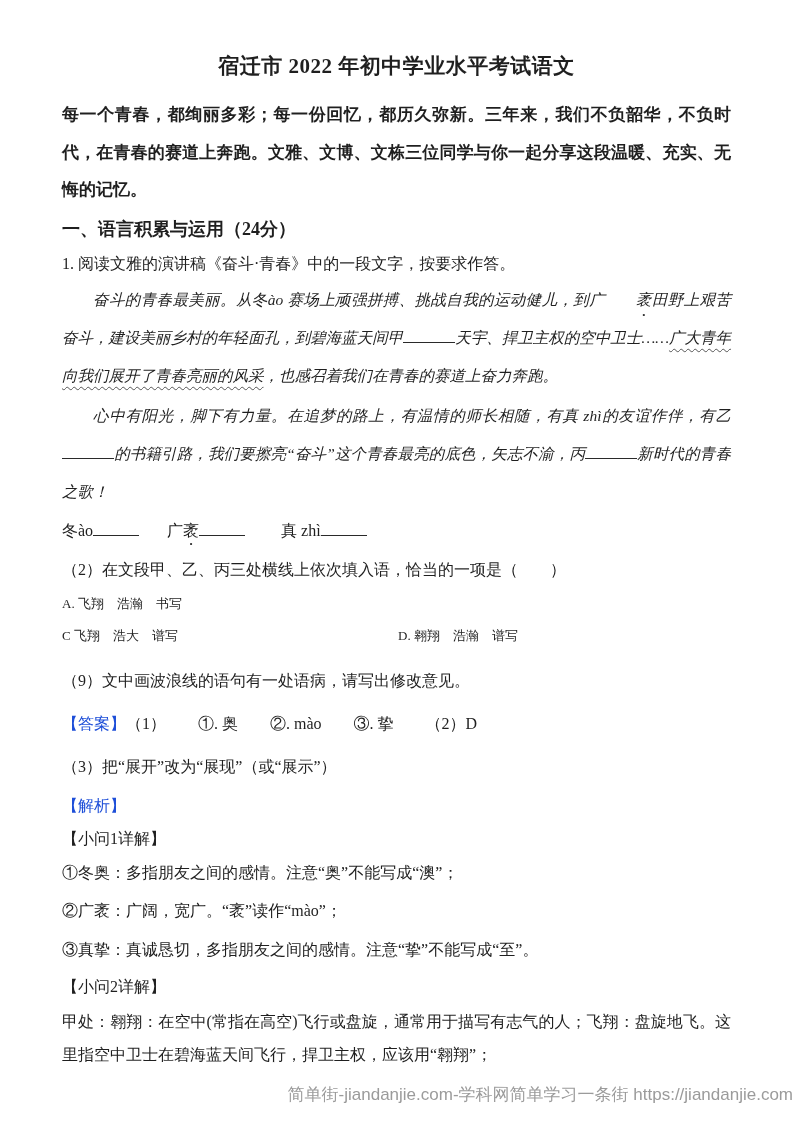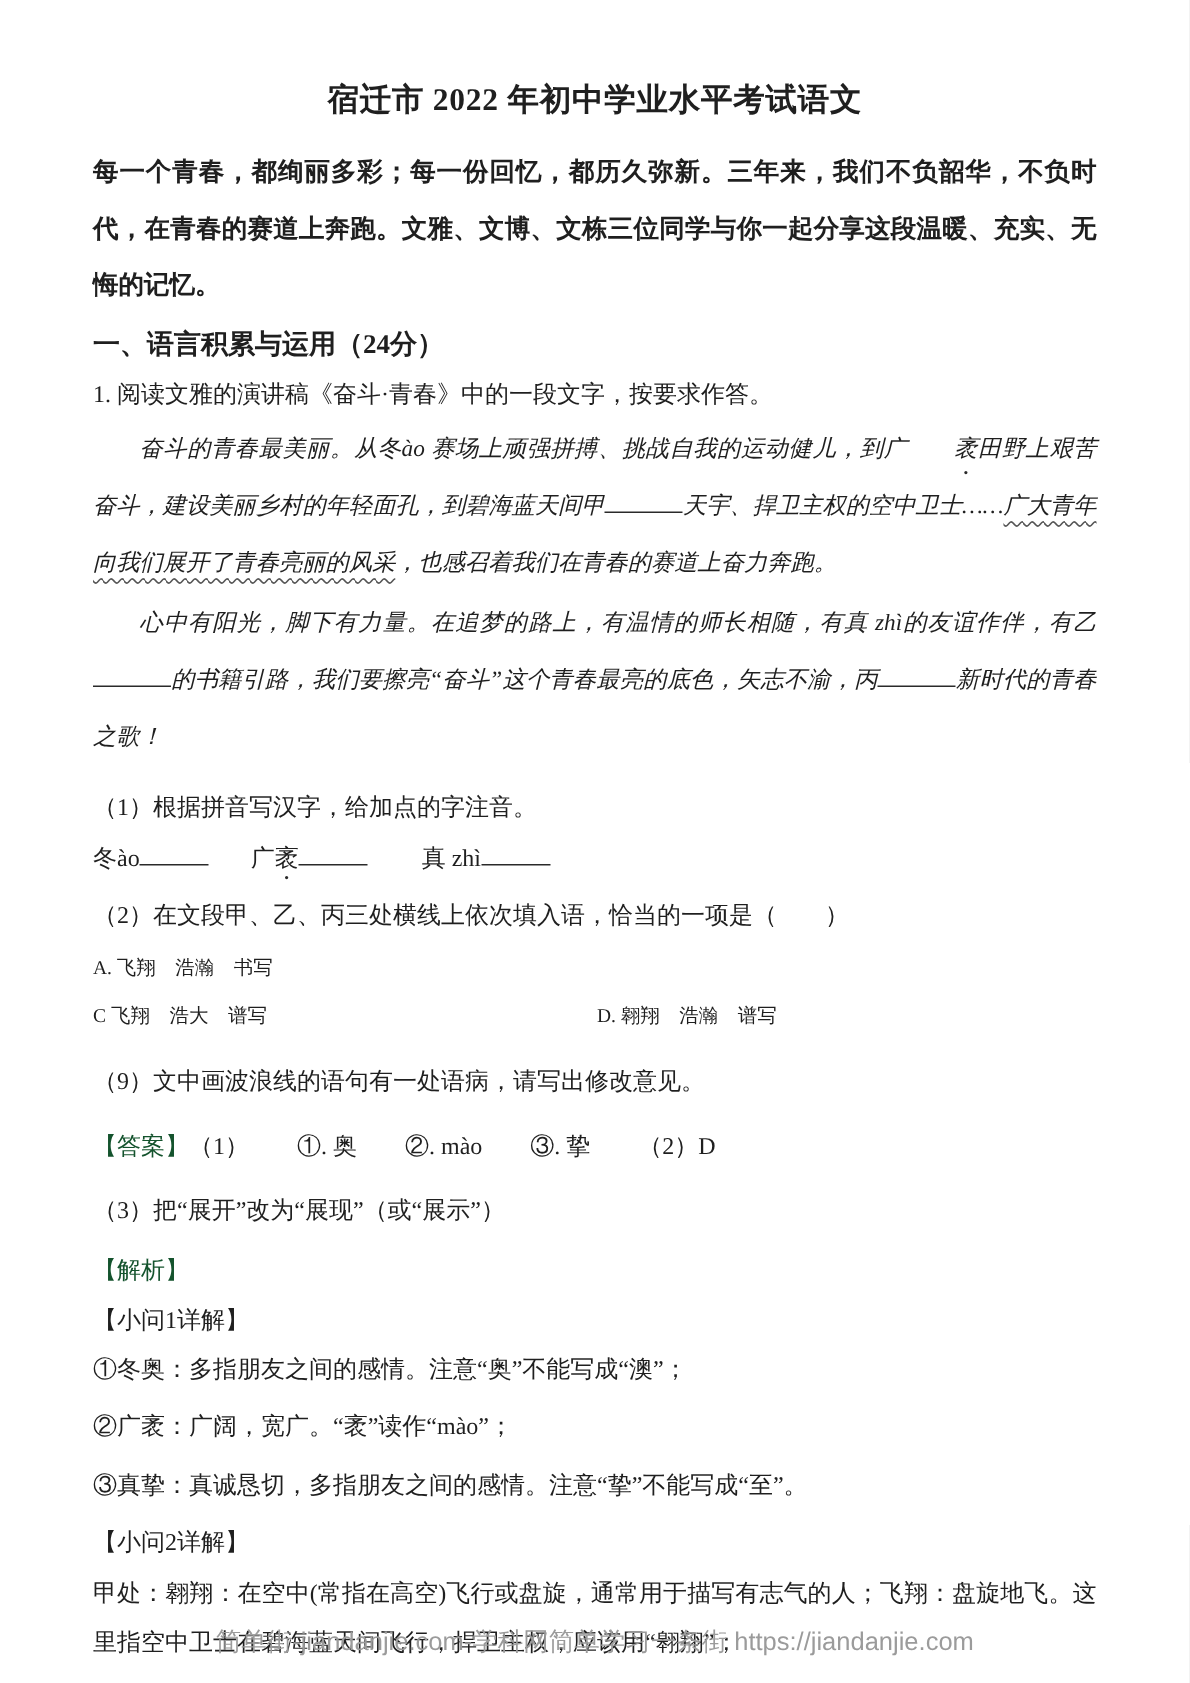--- a/index.html
+++ b/index.html
@@ -52,52 +52,51 @@
   .subq{font-size:16px;margin:14px 0 6px 0;line-height:1.7;}
   .pinyin-row{
     font-size:16px;margin:10px 0 4px 0;display:flex;align-items:baseline;
   }
   .pinyin-row .grp{white-space:nowrap;}
   .pinyin-row .gap1{margin-left:28px;}
   .pinyin-row .gap2{margin-left:36px;}
   .opt-row{display:flex;font-size:13px;margin:10px 0 2px 0;line-height:1.7;}
   .opt-left{width:336px;}
   .ans-line{font-size:16px;margin:16px 0 8px 0;line-height:1.8;}
-  .label-blue{color:#14532d;}
+  .label-blue{color:#1d4ed8;}
   .ans-line2{font-size:16px;margin:14px 0 8px 0;line-height:1.8;}
   .exp-label{font-size:16px;margin:14px 0 6px 0;}
   .exp-sub{font-size:16px;margin:12px 0 4px 0;}
   .exp-item{font-size:16px;margin:8px 0 4px 0;line-height:1.9;}
   .exp-par{
     font-size:16px;line-height:2.05;text-align:justify;margin:8px 0 0 0;
   }
   .footer{
     position:absolute;left:0;right:0;bottom:16px;
-    text-align:center;color:#9b9b9b;font-size:17px;
+    text-align:right;color:#9b9b9b;font-size:17px;
     font-family:"Liberation Sans","DejaVu Sans",sans-serif;
   }
 </style>
 </head>
 <body>
 
 <div class="page">
 
   <h1 class="title">宿迁市 2022 年初中学业水平考试语文</h1>
 
   <p class="intro">每一个青春，都绚丽多彩；每一份回忆，都历久弥新。三年来，我们不负韶华，不负时代，在青春的赛道上奔跑。文雅、文博、文栋三位同学与你一起分享这段温暖、充实、无悔的记忆。</p>
 
   <h2 class="section-head">一、语言积累与运用（24分）</h2>
 
   <p class="stem">1. 阅读文雅的演讲稿《奋斗·青春》中的一段文字，按要求作答。</p>
 
   <p class="passage"><span>奋斗的青春最美丽。从冬ào 赛场上顽强拼搏、挑战自我的运动健儿，到广</span><span class="dotchar">袤</span><span>田野上艰苦奋斗，建设美丽乡村的年轻面孔，到碧海蓝天间甲</span><span class="blank"></span><span>天宇、捍卫主权的空中卫士……</span><span class="wavy">广大青年向我们展开了青春亮丽的风采</span><span>，也感召着我们在青春的赛道上奋力奔跑。</span></p>
 
   <p class="passage p2"><span>心中有阳光，脚下有力量。在追梦的路上，有温情的师长相随，有真 zhì的友谊作伴，有乙</span><span class="blank"></span><span>的书籍引路，我们要擦亮“奋斗”这个青春最亮的底色，矢志不渝，丙</span><span class="blank"></span><span>新时代的青春之歌！</span></p>
 
-  <p class="subq">（1）根据拼音写汉字，给加点的字注音。</p>
 
   <div class="pinyin-row">
     <span class="grp"><span>冬ào</span><span class="blank small"></span></span>
     <span class="grp gap1"><span>广</span><span class="dotchar">袤</span><span class="blank small"></span></span>
     <span class="grp gap2"><span>真 zhì</span><span class="blank small"></span></span>
   </div>
 
   <p class="subq">（2）在文段甲、乙、丙三处横线上依次填入语，恰当的一项是（　　）</p>
 
   <div class="opt-row">

